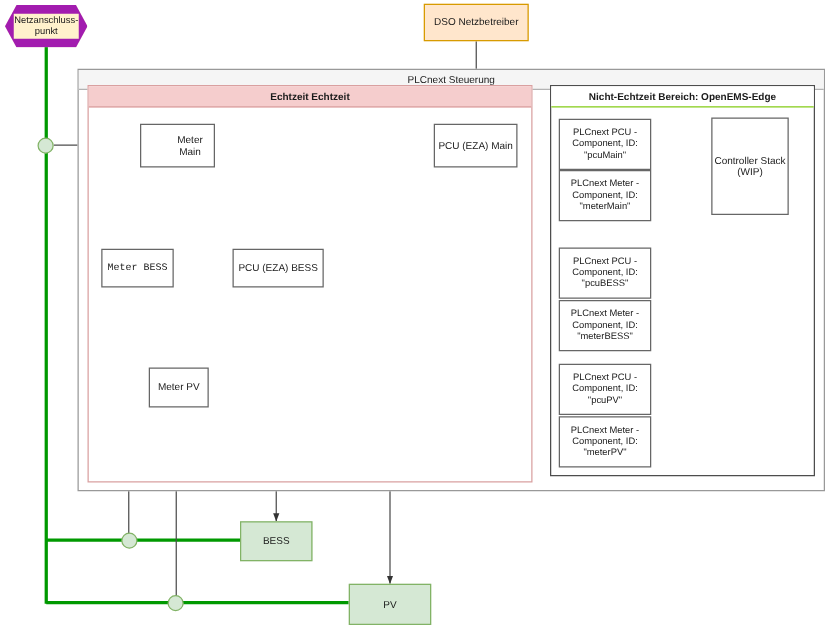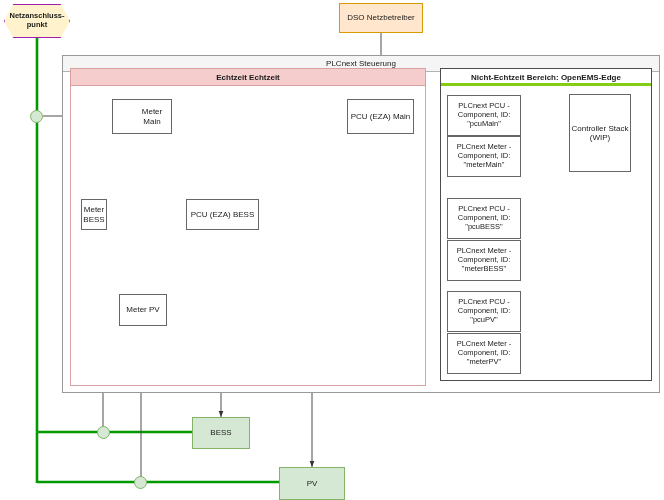--- a/index.html
+++ b/index.html
@@ -80,21 +80,21 @@
   }
   .frame-nrt > .frame-title {
     box-sizing: border-box;
     height: 17px;
     line-height: 17px;
     font-size: 8px;
     font-weight: bold;
     text-align: center;
     color: #1a1a1a;
     background: #ffffff;
-    border-bottom: 3px solid #84cc16;
+    border-bottom: 1px solid #84cc16;
   }
   
   .box-plain {
     border: 1px solid #666666;
     background: #ffffff;
     font-size: 8px;
   }
   .box-comp {
     border: 1px solid #666666;
     background: #ffffff;
@@ -108,25 +108,24 @@
   .hexagon {
     position: absolute;
     box-sizing: border-box;
     display: flex;
     align-items: center;
     justify-content: center;
     text-align: center;
     font-size: 7.5px;
     color: #1a1a1a;
     background: #fff2cc;
-    border: 1px solid #a21caf;
+    border: 7px solid #a21caf;
     line-height: 1.15;
     white-space: pre-line;
     clip-path: polygon(14% 0%, 86% 0%, 100% 50%, 86% 100%, 14% 100%, 0% 50%);
-    font-weight: bold;
   }
   .box-orange {
     border: 1px solid #d79b00;
     background: #ffe6cc;
     font-size: 8px;
   }
   .junction {
     position: absolute;
     box-sizing: border-box;
     width: 13px;
@@ -218,21 +217,21 @@
   <div class="node box-orange" style="left:339px; top:3px; width:84px; height:30px;">DSO Netzbetreiber</div>
 
   <div class="junction" style="left:30px; top:110px;"></div>
   <div class="junction" style="left:97px; top:426px;"></div>
   <div class="junction" style="left:134px; top:476px;"></div>
 
   <div class="node box-plain" style="left:112px; top:99px; width:60px; height:35px;padding-left:20px;">Meter Main</div>
 
   <div class="node box-plain" style="left:347px; top:99px; width:67px; height:35px;text-align:right;">PCU (EZA) Main</div>
 
-  <div class="node box-plain" style="left:81px; top:199px; width:26px; height:31px;">Meter BESS</div>
+  <div class="node box-plain" style="left:81px; top:199px; width:58px; height:31px;font-family:Liberation Mono, monospace;">Meter BESS</div>
 
   <div class="node box-plain" style="left:186px; top:199px; width:73px; height:31px;">PCU (EZA) BESS</div>
 
   <div class="node box-plain" style="left:119px; top:294px; width:48px; height:32px;">Meter PV</div>
 
 
   <div class="node box-comp" style="left:447px; top:95px; width:74px; height:41px;">PLCnext PCU -
 Component, ID:
 "pcuMain"</div>
 

